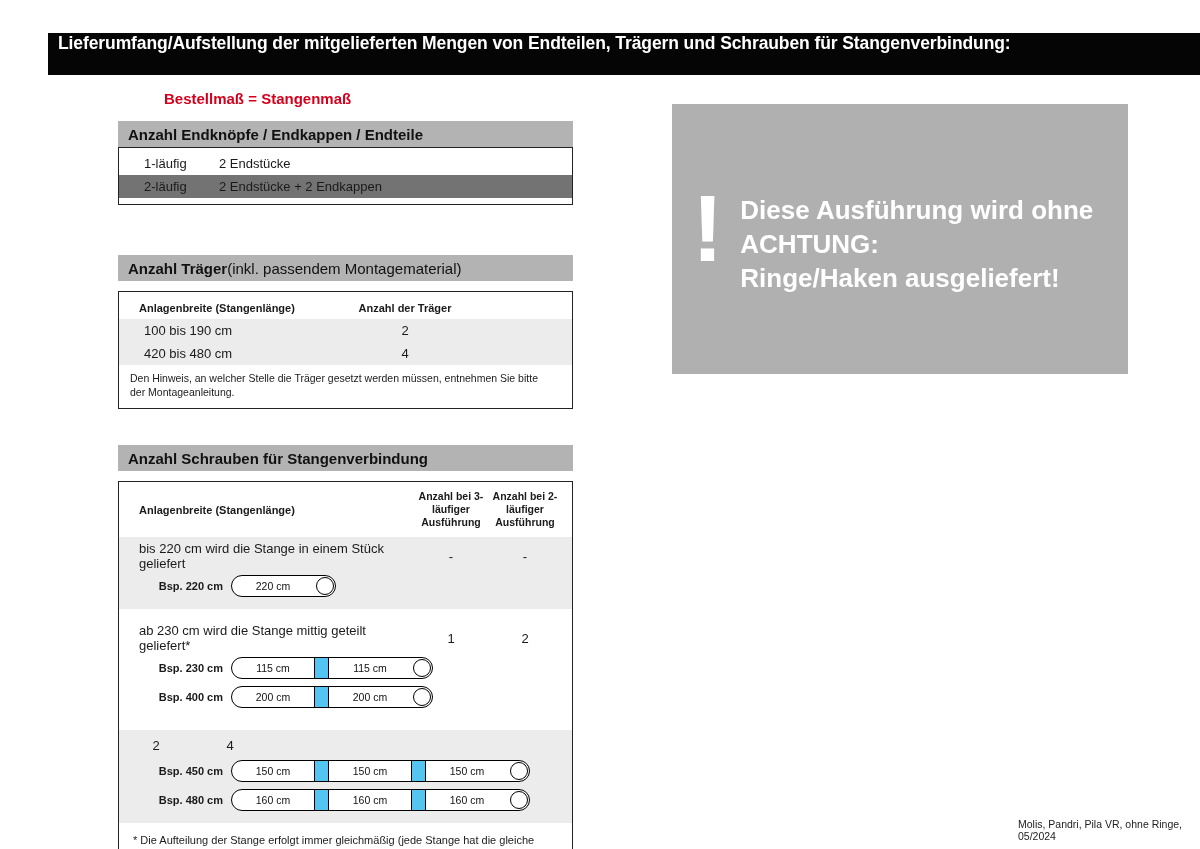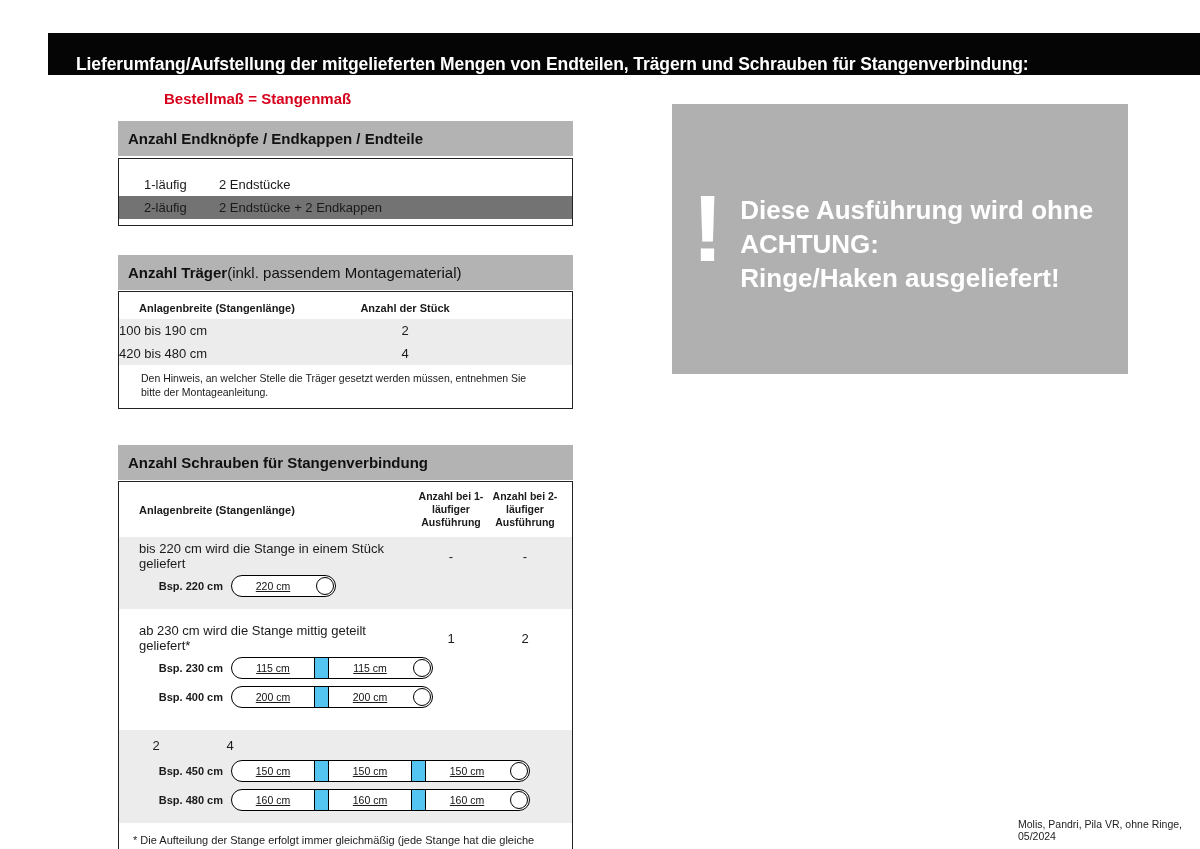--- a/index.html
+++ b/index.html
@@ -2,68 +2,68 @@
 <html><head>
 <meta charset="utf-8">
 <style>
   * { margin:0; padding:0; box-sizing:border-box; }
   html,body { width:1200px; height:849px; background:#fff; overflow:hidden;
               font-family:"Liberation Sans", sans-serif; color:#1a1a1a; }
   .abs { position:absolute; }
 
   
   .topbar { left:48px; top:33px; width:1152px; height:42px; background:#050505;
-            color:#fff; display:flex; align-items:flex-end; padding-left:28px;
+            color:#fff; display:flex; align-items:flex-start; padding-left:10px;
             font-weight:bold; font-size:17.5px; letter-spacing:-0.1px; }
 
   
   .subtitle { left:120px; top:90px; font-size:15px; font-weight:bold; color:#d6001c;margin-left:44px; }
 
   
-  .bar { left:118px; width:455px; height:35px; background:#b3b3b3;
+  .bar { left:118px; width:455px; height:26px; background:#b3b3b3;
          display:flex; align-items:center; padding-left:10px; font-size:15px; color:#111; }
   .bar .bold { font-weight:bold; }
   .bar1 { top:121px; } .bar2 { top:255px; } .bar3 { top:445px; }
 
   
   .tbl { left:118px; width:455px; background:#fff; border:1px solid #222; }
 
   
-  .tbl1 { top:158px; padding:14px 0 6px; }
+  .tbl1 { top:147px; padding:4px 0 6px; }
   .t1-row { height:23px; display:flex; align-items:center; font-size:13px; }
   .t1-row.shaded { background:#737373; }
   .t1-label { width:75px; margin-left:25px; }
 
   
   .tbl2 { top:291px; padding:5px 0 8px; }
   .t2-head { height:22px; display:flex; align-items:center; font-size:11px; font-weight:bold; }
   .t2-head .c1 { flex:1; padding-left:20px; }
   .t2-row { height:23px; display:flex; align-items:center; font-size:13px; }
   .t2-row.shaded { background:#ececec; }
-  .t2-row .c1 { flex:1; }
+  .t2-row .c1 { flex:1; padding-left:25px; }
   .c2 { width:120px; margin-right:107px; text-align:center; }
-  .t2-note { margin:7px 25px 0 22px; font-size:10.5px; line-height:1.32; }
+  .t2-note { margin:7px 25px 0 11px; font-size:10.5px; line-height:1.32; }
 
   
   .tbl3 { top:481px; padding-bottom:9px; }
   .t3-head { display:flex; align-items:center; padding:8px 10px 8px 0; min-height:52px; }
   .t3-head .c1 { flex:1; padding-left:20px; font-size:11px; font-weight:bold; }
   .numcol { width:74px; text-align:center; }
   .t3-head .numcol { font-size:10.5px; font-weight:bold; line-height:1.25; }
   .grp { padding:4px 0 9px; }
   .grp.shaded { background:#ececec; }
   .grp.gap { margin-top:10px; }
   .grp-head { display:flex; align-items:center; padding-right:10px; font-size:13px; min-height:22px; }
   .grp-head .c1 { flex:1; padding-left:20px; }
   .ex-row { display:flex; align-items:center; height:29px; }
   .ex-label { width:104px; text-align:right; font-size:11px; font-weight:bold; }
 
   
   .rod { display:inline-flex; align-items:stretch; height:22px; margin-left:8px;
-         border:1.6px solid #000; border-radius:11px; background:#fff;text-decoration:underline; }
+         border:1.6px solid #000; border-radius:11px; background:#fff; }
   .rod-seg { width:82px; display:flex; align-items:center; justify-content:center;
              font-size:10.5px; color:#111; }
   .rod-conn { width:15px; background:#54c5f0; border-left:1.6px solid #000; border-right:1.6px solid #000; }
   .rod-end { width:21px; position:relative; }
   .rod-end::before { content:""; position:absolute; right:1px; top:1px; width:16px; height:16px;
                      border:1.6px solid #000; border-radius:50%; background:#fff; }
 
   
   .footnote { margin:10px 12px 0 14px; font-size:11px; line-height:1.35; }
 
@@ -98,40 +98,40 @@
   </div>
 </div>
 
 <div class="abs bar bar2">
   <span class="bold">Anzahl Träger</span>
   <span> (inkl. passendem Montagematerial)</span>
 </div>
 <div class="abs tbl tbl2">
   <div class="t2-head">
     <span class="c1">Anlagenbreite (Stangenlänge)</span>
-    <span class="c2">Anzahl der Stück</span>
+    <span class="c2">Anzahl der Träger</span>
   </div>
   <div class="t2-row shaded">
     <span class="c1">100 bis 190 cm</span>
     <span class="c2">2</span>
   </div>
   <div class="t2-row shaded">
     <span class="c1">420 bis 480 cm</span>
     <span class="c2">4</span>
   </div>
   <div class="t2-note">Den Hinweis, an welcher Stelle die Träger gesetzt werden müssen, entnehmen Sie bitte der Montageanleitung.</div>
 </div>
 
 <div class="abs bar bar3">
   <span class="bold">Anzahl Schrauben für Stangenverbindung</span>
 </div>
 <div class="abs tbl tbl3">
   <div class="t3-head">
     <span class="c1">Anlagenbreite (Stangenlänge)</span>
-    <span class="numcol">Anzahl bei 1-läufiger Ausführung</span>
+    <span class="numcol">Anzahl bei 3-läufiger Ausführung</span>
     <span class="numcol">Anzahl bei 2-läufiger Ausführung</span>
   </div>
 
   <div class="grp shaded">
     <div class="grp-head">
       <span class="c1">bis 220 cm wird die Stange in einem Stück geliefert</span>
       <span class="numcol">-</span>
       <span class="numcol">-</span>
     </div>
     <div class="ex-row">

